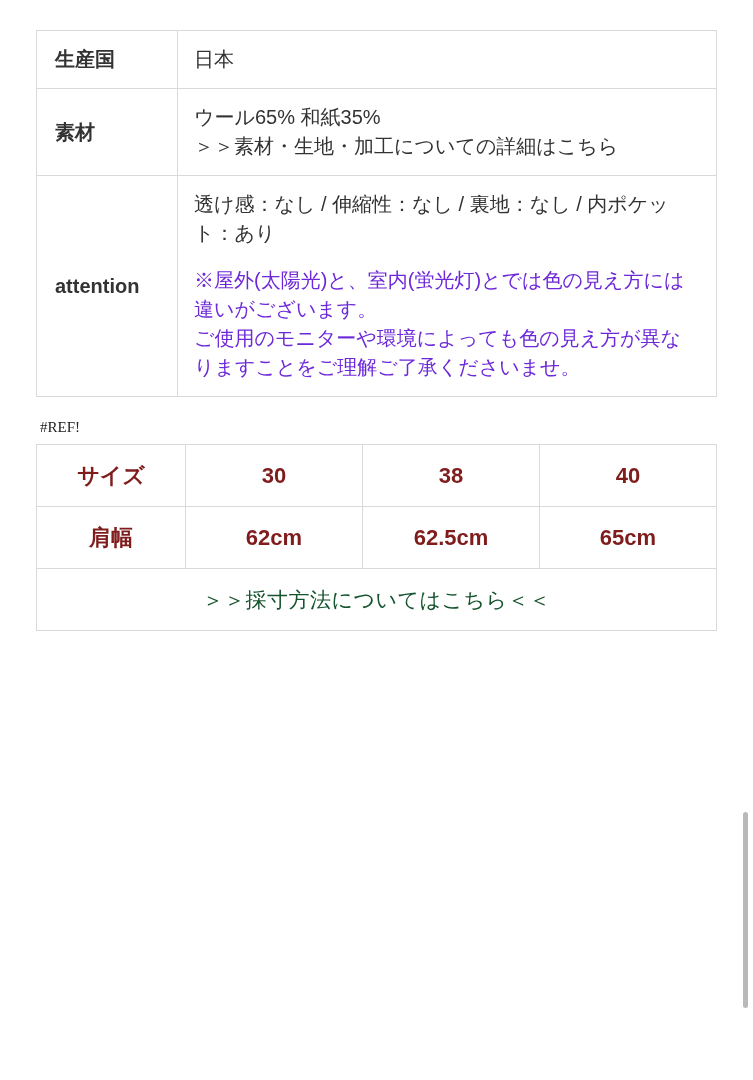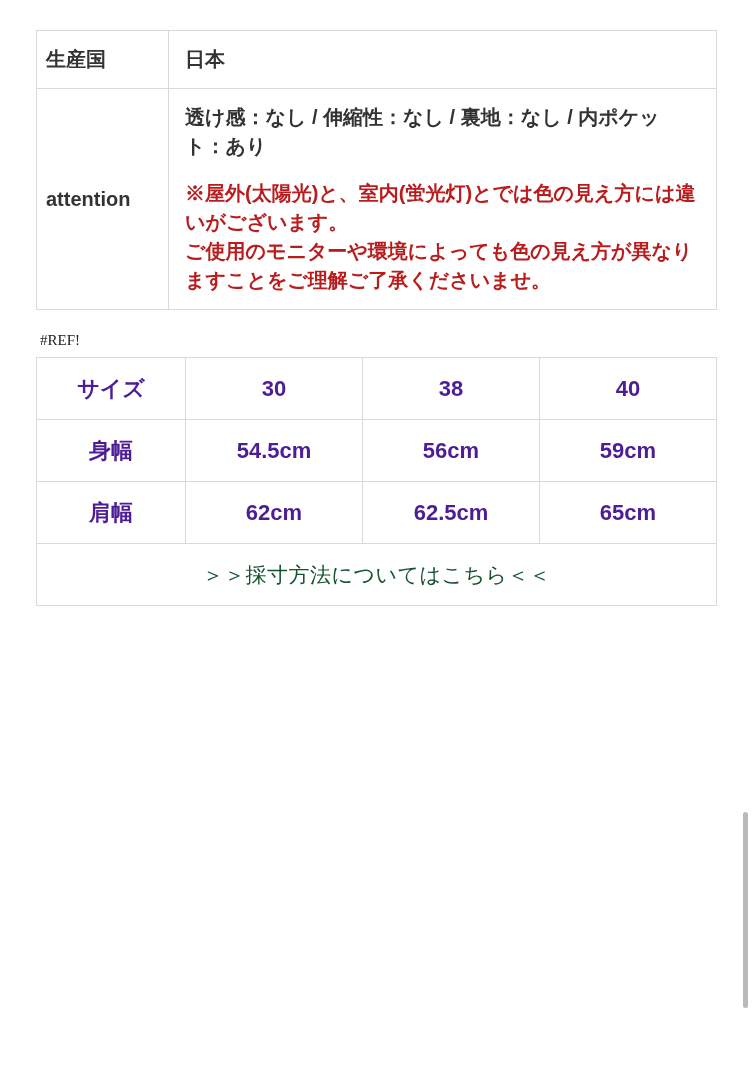--- a/index.html
+++ b/index.html
@@ -29,38 +29,37 @@
     border-collapse: collapse;
     table-layout: fixed;
     margin: 0;
   }
   table.spec td {
     border: 1px solid #d9d9d9;
     vertical-align: middle;
     padding: 14px 16px;
     font-size: 20px;
     line-height: 1.45;
-    font-weight: bold;
   }
   table.spec td.label {
     width: 114px;
     font-weight: bold;
     font-size: 20px;
     color: #333333;
-    padding-left: 9px;
+    padding-left: 18px;
     padding-right: 8px;
     word-break: break-all;
   }
   table.spec td.value {
     color: #333333;
     font-size: 20px;
   }
   .value-line { display: block; }
   .warn {
-    color: #b91c1c;
+    color: #6d28d9;
     display: block;
   }
   .muted {
     color: #9a9a9a;
     display: block;
   }
   .gap-above { margin-top: 18px; }
 
   
   .ref-error {
@@ -75,21 +74,21 @@
     width: 681px;
     border-collapse: collapse;
     table-layout: fixed;
     margin: 0;
   }
   table.size th, table.size td {
     border: 1px solid #d9d9d9;
     text-align: center;
     font-size: 22px;
     font-weight: bold;
-    color: #4c1d95;
+    color: #7f1d1d;
     height: 61px;
     padding: 0;
   }
   table.size th.corner {
     width: 148px;
   }
   table.size td.rowhead {
     width: 148px;
     font-weight: bold;
   }
@@ -121,20 +120,27 @@
 
   <table class="spec">
     <tbody>
       <tr>
         <td class="label">生産国</td>
         <td class="value">
           <span class="value-line">日本</span>
         </td>
       </tr>
 
+      <tr>
+        <td class="label">素材</td>
+        <td class="value">
+          <span class="value-line">ウール65% 和紙35%</span>
+          <span class="value-line">＞＞素材・生地・加工についての詳細はこちら</span>
+        </td>
+      </tr>
 
 
       <tr>
         <td class="label">attention</td>
         <td class="value">
           <span class="value-line">透け感：なし / 伸縮性：なし / 裏地：なし / 内ポケット：あり</span>
           <span class="warn gap-above">※屋外(太陽光)と、室内(蛍光灯)とでは色の見え方には違いがございます。</span>
           <span class="warn">ご使用のモニターや環境によっても色の見え方が異なりますことをご理解ご了承くださいませ。</span>
         </td>
       </tr>
@@ -146,26 +152,20 @@
 
   <table class="size">
     <tbody>
       <tr class="header">
         <th class="corner">サイズ</th>
         <th>30</th>
         <th>38</th>
         <th>40</th>
       </tr>
 
-      <tr>
-        <td class="rowhead">身幅</td>
-        <td>54.5cm</td>
-        <td>56cm</td>
-        <td>59cm</td>
-      </tr>
 
 
       <tr>
         <td class="rowhead">肩幅</td>
         <td>62cm</td>
         <td>62.5cm</td>
         <td>65cm</td>
       </tr>
 
 

